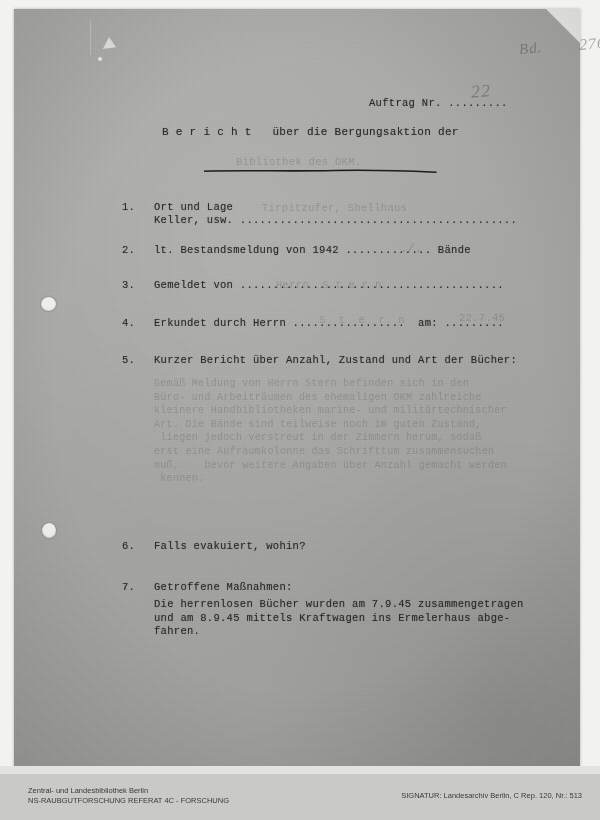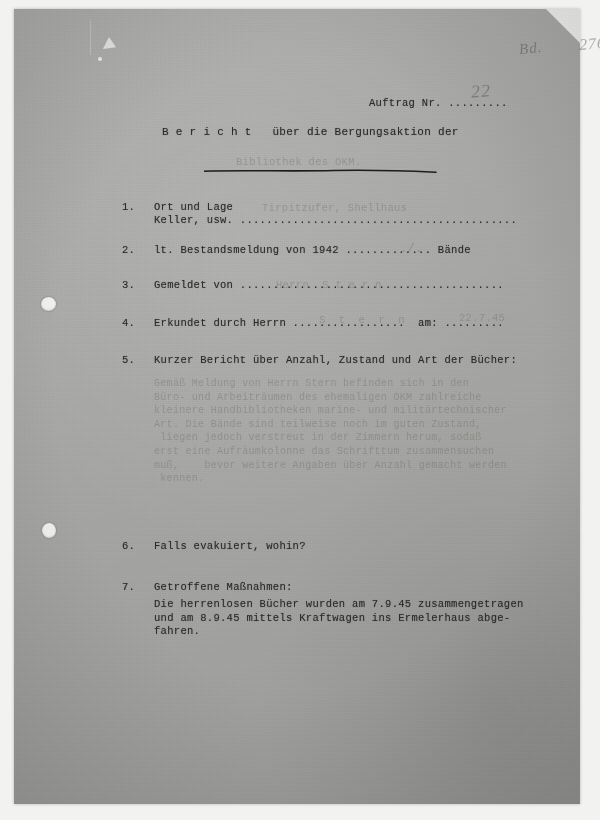--- a/index.html
+++ b/index.html
@@ -308,14 +308,22 @@
       <div class="typed num">7.</div>
       <div class="typed body">Getroffene Maßnahmen:</div>
     </div>
     <div class="typed ans-7">Die herrenlosen Bücher wurden am 7.9.45 zusammengetragen
 und am 8.9.45 mittels Kraftwagen ins Ermelerhaus abge-
 fahren.</div>
 
     <div class="paper-vignette"></div>
   </div>
 
+  <div class="footer">
+    <div class="footer-band-top"></div>
+    <div class="footer-inner">
+      <div class="footer-left">Zentral- und Landesbibliothek Berlin
+NS-RAUBGUTFORSCHUNG REFERAT 4C - FORSCHUNG</div>
+      <div class="footer-right">SIGNATUR: Landesarchiv Berlin, C Rep. 120, Nr.: 513</div>
+    </div>
+  </div>
 
 </div>
 
 </body></html>

